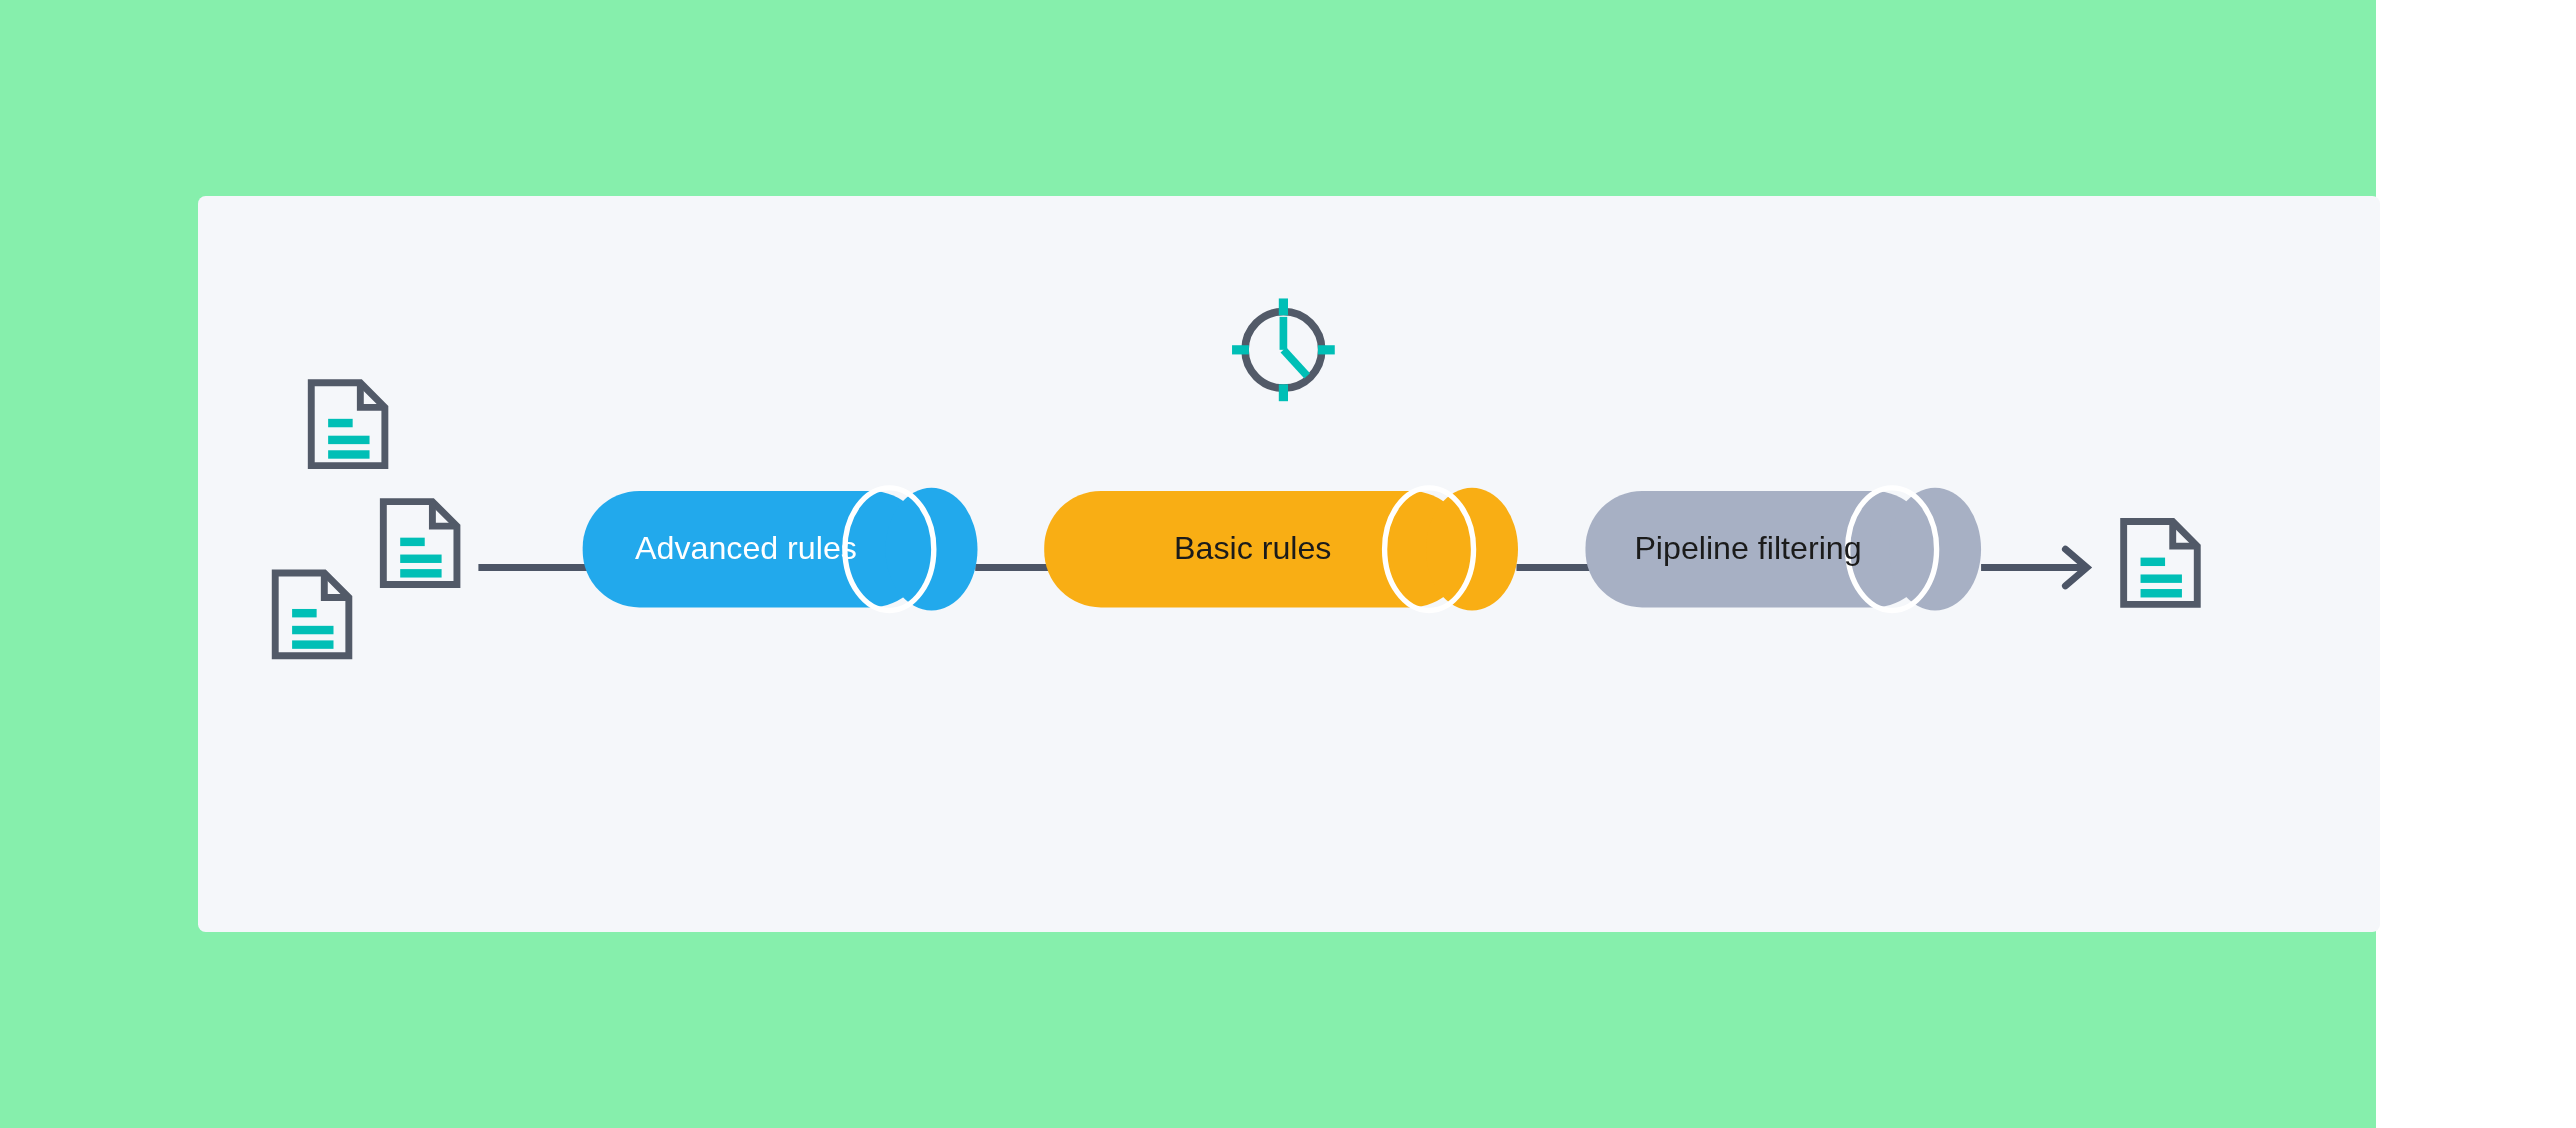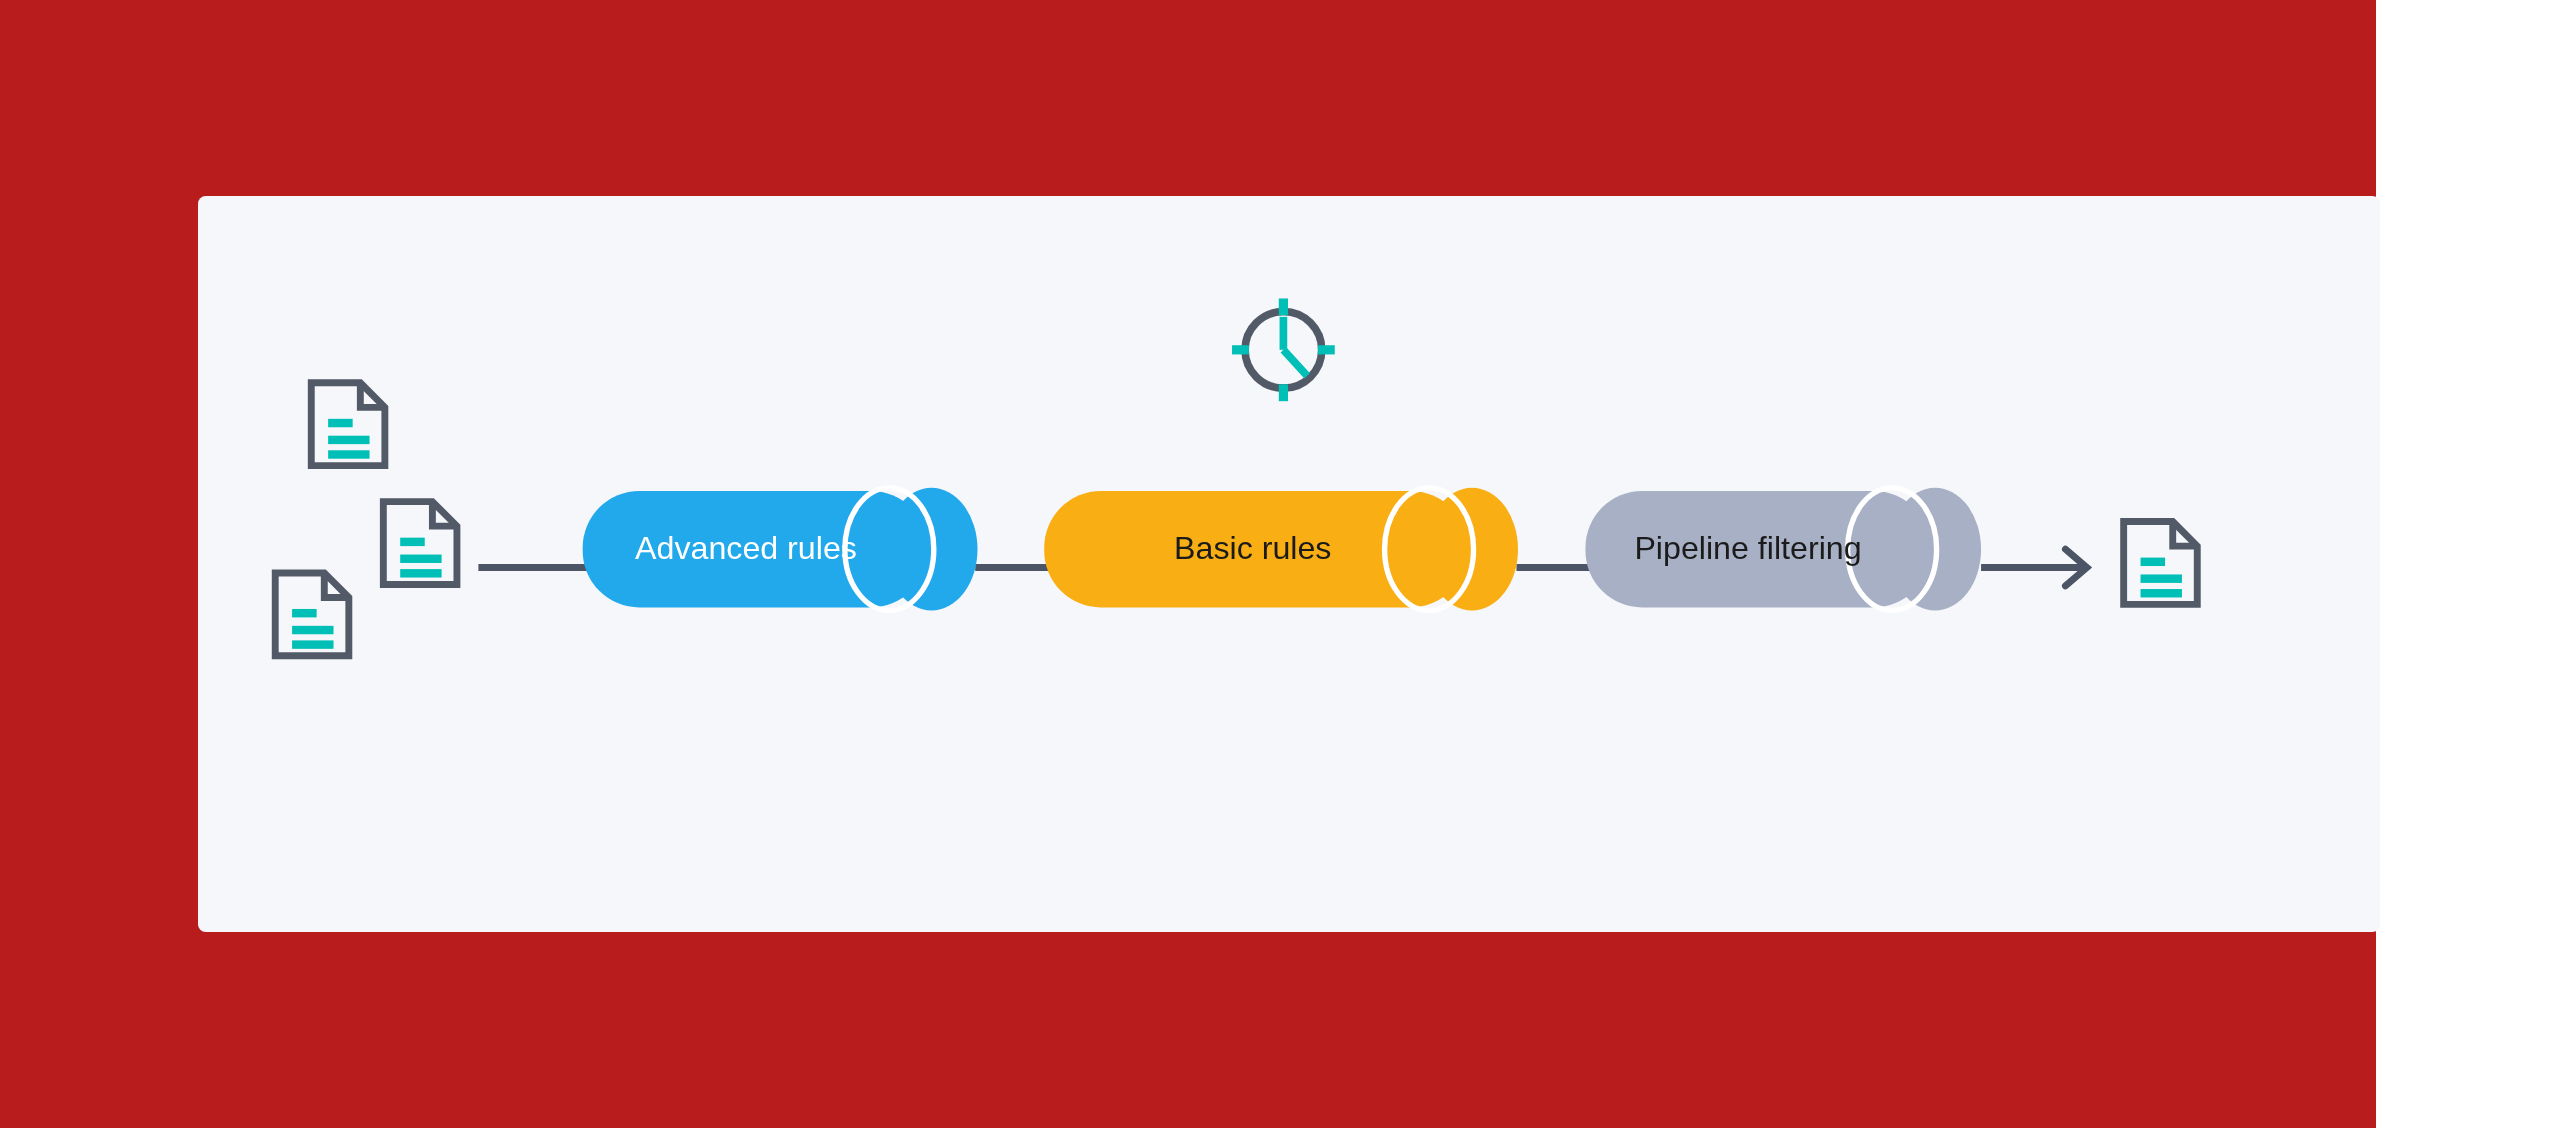--- a/index.html
+++ b/index.html
@@ -9,21 +9,21 @@
     background: #ffffff;
     width: 2576px;
     height: 1129px;
     overflow: hidden;
     font-family: "Liberation Sans", sans-serif;
   }
   #stage {
     position: relative;
     width: 2376px;
     height: 1129px;
-    background: #b91c1c;
+    background: #86efac;
   }
   #panel {
     position: absolute;
     left: 198px;
     top: 196px;
     width: 2182px;
     height: 736px;
     background: #f5f7fa;
     border-radius: 7.7px;
   }

